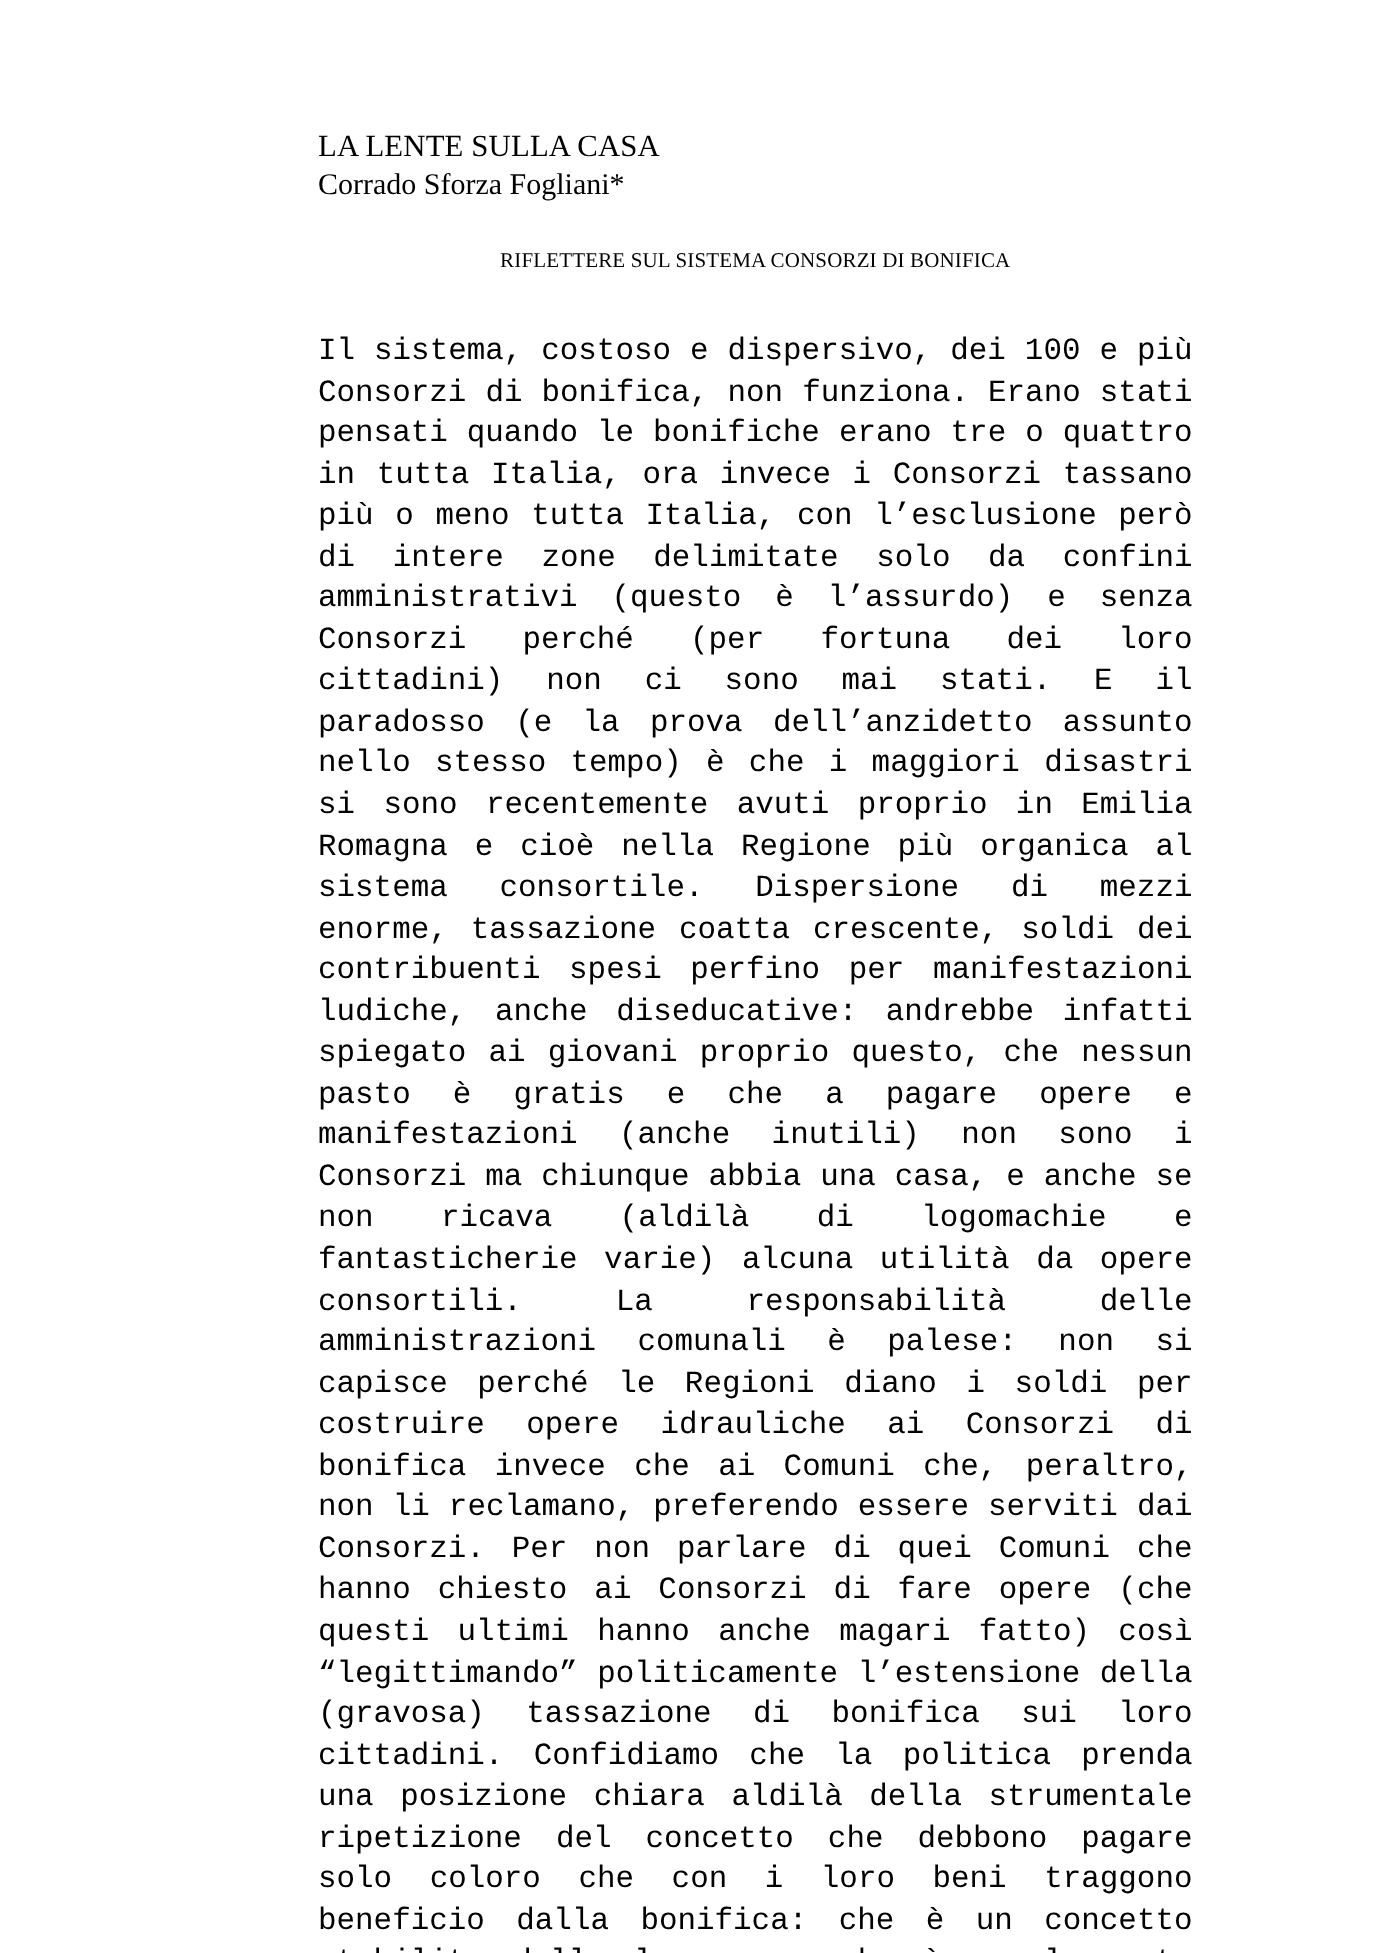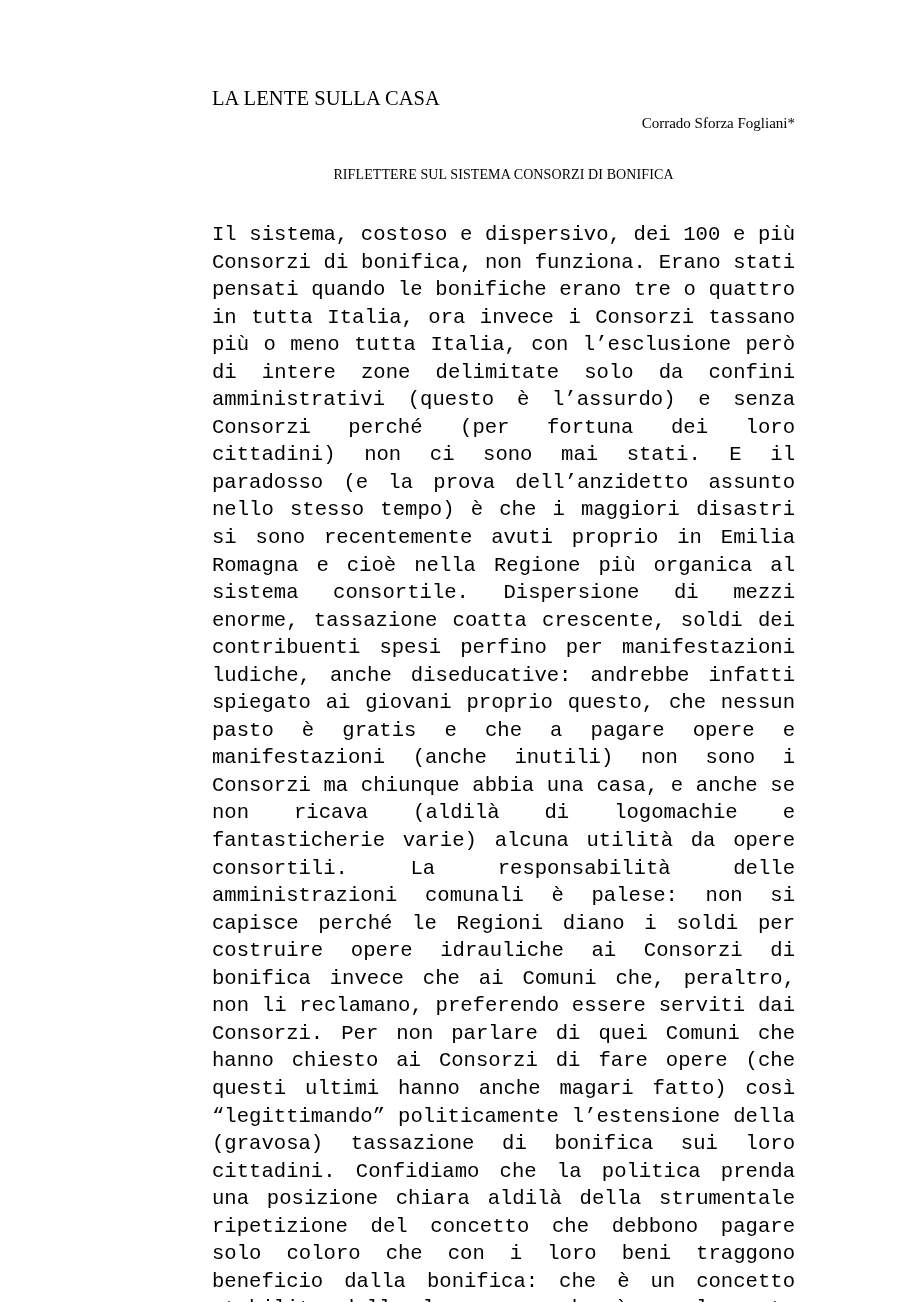--- a/index.html
+++ b/index.html
@@ -29,23 +29,23 @@
     top: 86px;
     width: 583px;
   }
   .kicker {
     font-size: 20.5px;
     line-height: 25px;
     text-align: left;
     letter-spacing: 0.1px;
   }
   .byline {
-    font-size: 15px;
+    font-size: 20px;
     line-height: 25px;
-    text-align: right;
+    text-align: left;
   }
   .headline {
     margin-top: 26px;
     font-size: 14px;
     line-height: 26px;
     text-align: center;
     letter-spacing: 0.1px;
   }
   .body-text {
     margin-top: 33px;

